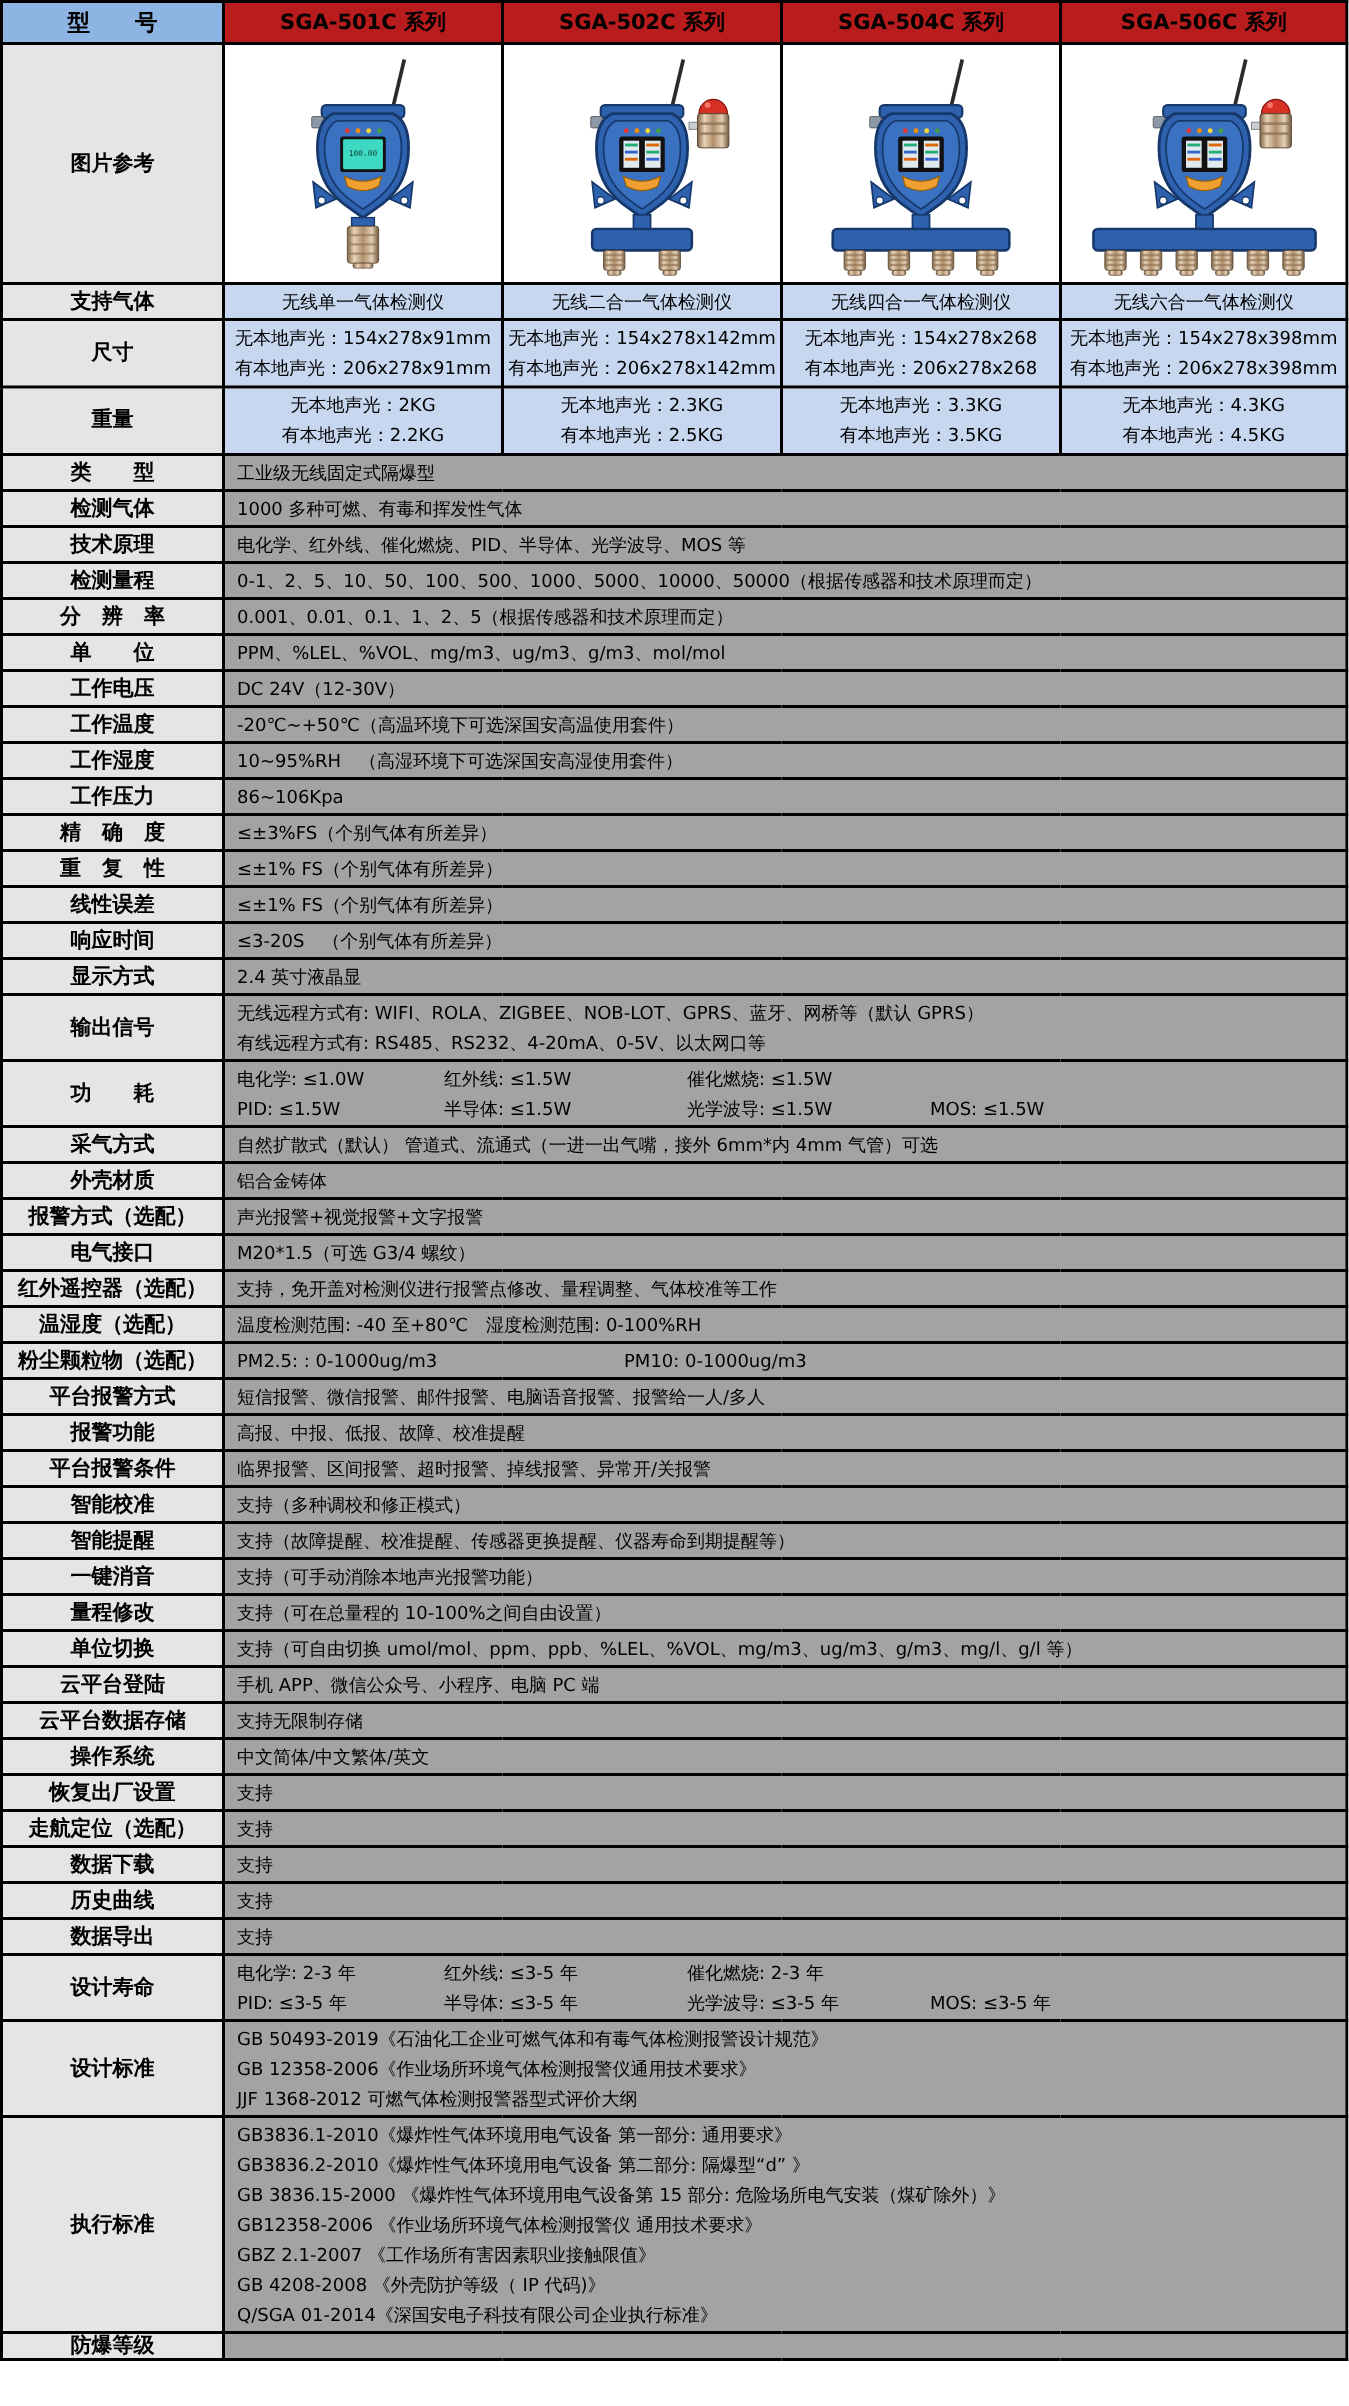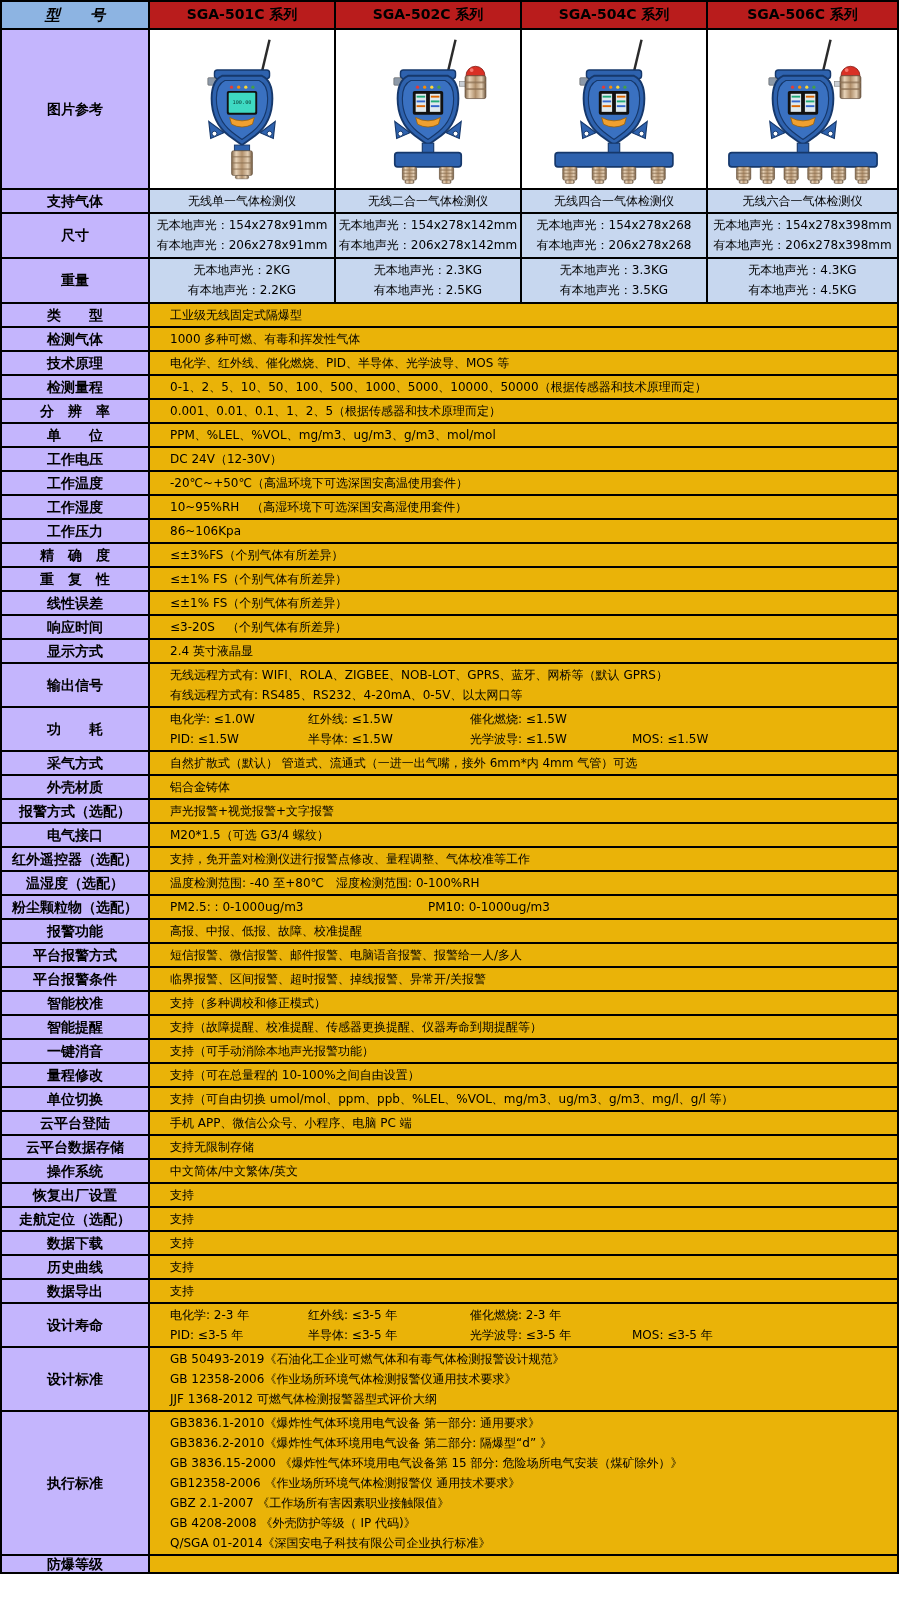--- a/index.html
+++ b/index.html
@@ -1,24 +1,24 @@
 <!DOCTYPE html>
 <html><head>
 <meta charset="utf-8">
 <style>
   html,body{margin:0;padding:0;background:#ffffff;}
   body{font-family:"DejaVu Sans","Liberation Sans",sans-serif;color:#000;}
   #sheet{width:899px;}
   table{border-collapse:collapse;width:897px;table-layout:fixed;}
   td{border:2px solid #000;overflow:hidden;vertical-align:middle;}
-  td.lab{background:#c4b5fd;font-weight:bold;text-align:center;font-size:14px;line-height:1.15;padding:0 2px;}
-  td.hlab{background:#8DB4E2;font-weight:bold;text-align:center;font-size:15px;font-style:italic;}
+  td.lab{background:#e5e5e5;font-weight:bold;text-align:center;font-size:14px;line-height:1.15;padding:0 2px;}
+  td.hlab{background:#8DB4E2;font-weight:bold;text-align:center;font-size:15px;}
   td.mhead{background:#b91c1c;font-weight:bold;text-align:center;font-size:14px;height:24px;}
   td.img{background:#ffffff;text-align:center;height:156px;}
-  td.val{background:#eab308;padding:1px 20px;font-size:12px;margin-left:20px;}
+  td.val{background:#a3a3a3;padding:1px 8px;font-size:12px;margin-left:20px;}
   td.pm{background:#C7D7EF;text-align:center;font-size:12px;}
   .line{height:20px;line-height:20px;white-space:nowrap;}
   .pm .line{height:20px;line-height:20px;}
   .pm.two .line{height:19px;line-height:19px;margin:1px 0;}
   .segline span{display:inline-block;margin-right:12px;}
   .segline span:nth-child(1){min-width:126px;}
   .segline span:nth-child(2){min-width:150px;}
   .segline span:nth-child(3){min-width:150px;}
   .segline span:first-child:nth-last-child(2){min-width:246px;}
   svg{display:block;margin:0 auto;}
@@ -467,29 +467,29 @@
             <div class="line"><span>温度检测范围: -40 至+80℃　湿度检测范围: 0-100%RH</span></div>
           </td>
         </tr>
         <tr>
           <td class="lab">粉尘颗粒物（选配）</td>
           <td class="val" colspan="4">
             <div class="line segline"><span>PM2.5: : 0-1000ug/m3</span><span>PM10: 0-1000ug/m3</span></div>
           </td>
         </tr>
         <tr>
+          <td class="lab">平台报警方式</td>
+          <td class="val" colspan="4">
+            <div class="line"><span>短信报警、微信报警、邮件报警、电脑语音报警、报警给一人/多人</span></div>
+          </td>
+        </tr>
+        <tr>
           <td class="lab">报警功能</td>
           <td class="val" colspan="4">
             <div class="line"><span>高报、中报、低报、故障、校准提醒</span></div>
-          </td>
-        </tr>
-        <tr>
-          <td class="lab">平台报警方式</td>
-          <td class="val" colspan="4">
-            <div class="line"><span>短信报警、微信报警、邮件报警、电脑语音报警、报警给一人/多人</span></div>
           </td>
         </tr>
         <tr>
           <td class="lab">平台报警条件</td>
           <td class="val" colspan="4">
             <div class="line"><span>临界报警、区间报警、超时报警、掉线报警、异常开/关报警</span></div>
           </td>
         </tr>
         <tr>
           <td class="lab">智能校准</td>

